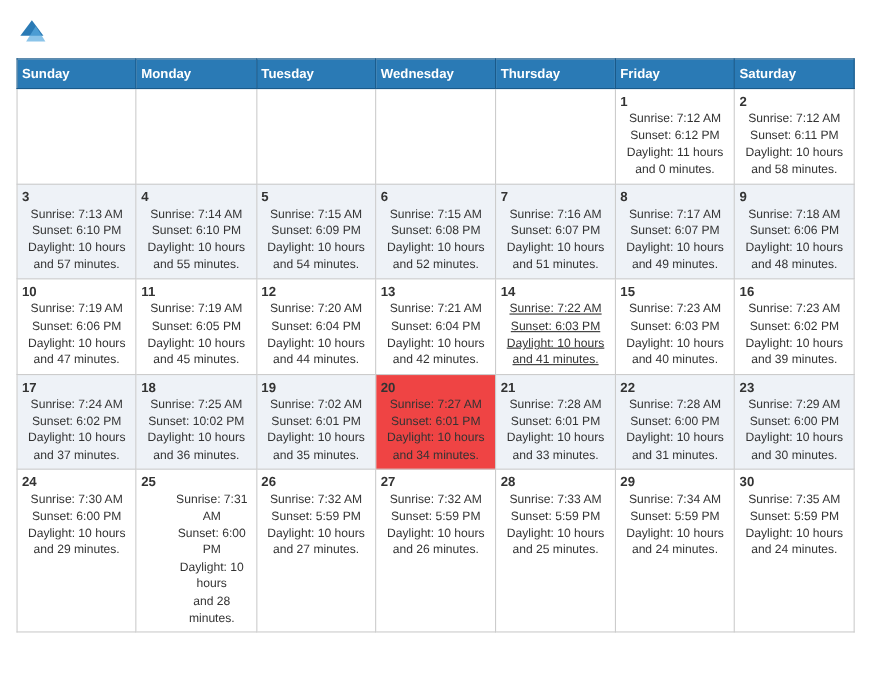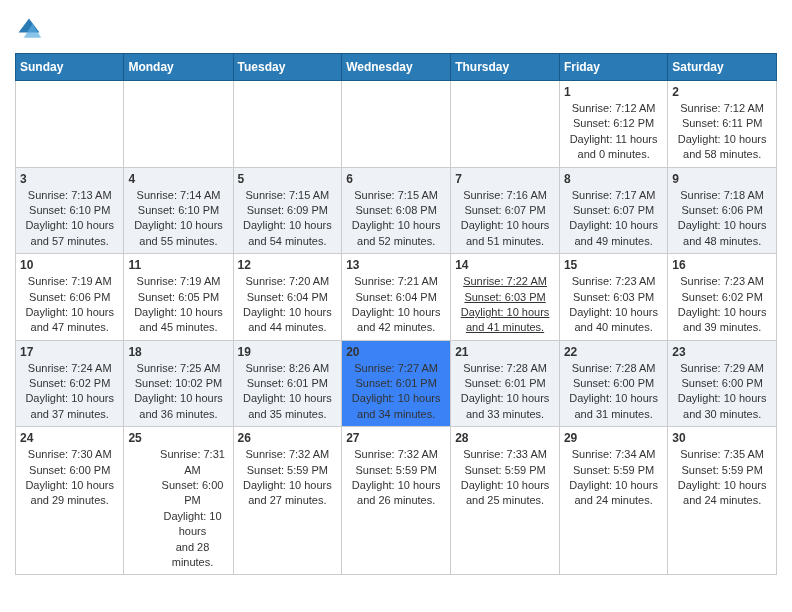--- a/index.html
+++ b/index.html
@@ -264,26 +264,26 @@
         </td>
         <td style="background: rgb(238, 242, 247);">
           <span class="day-number">18</span>
           <div class="day-info" style="white-space: pre-line;">Sunrise: 7:25 AM
 Sunset: 10:02 PM
 Daylight: 10 hours
 and 36 minutes.</div>
         </td>
         <td style="background: rgb(238, 242, 247);">
           <span class="day-number">19</span>
-          <div class="day-info" style="white-space: pre-line;">Sunrise: 8:26 AM
+          <div class="day-info" style="white-space: pre-line;">Sunrise: 7:02 AM
 Sunset: 6:01 PM
 Daylight: 10 hours
 and 35 minutes.</div>
         </td>
-        <td style="background: #3b82f6;">
+        <td style="background: #ef4444;">
           <span class="day-number">20</span>
           <div class="day-info" style="white-space: pre-line;">Sunrise: 7:27 AM
 Sunset: 6:01 PM
 Daylight: 10 hours
 and 34 minutes.</div>
         </td>
         <td style="background: rgb(238, 242, 247);">
           <span class="day-number">21</span>
           <div class="day-info" style="white-space: pre-line;">Sunrise: 7:28 AM
 Sunset: 6:01 PM

